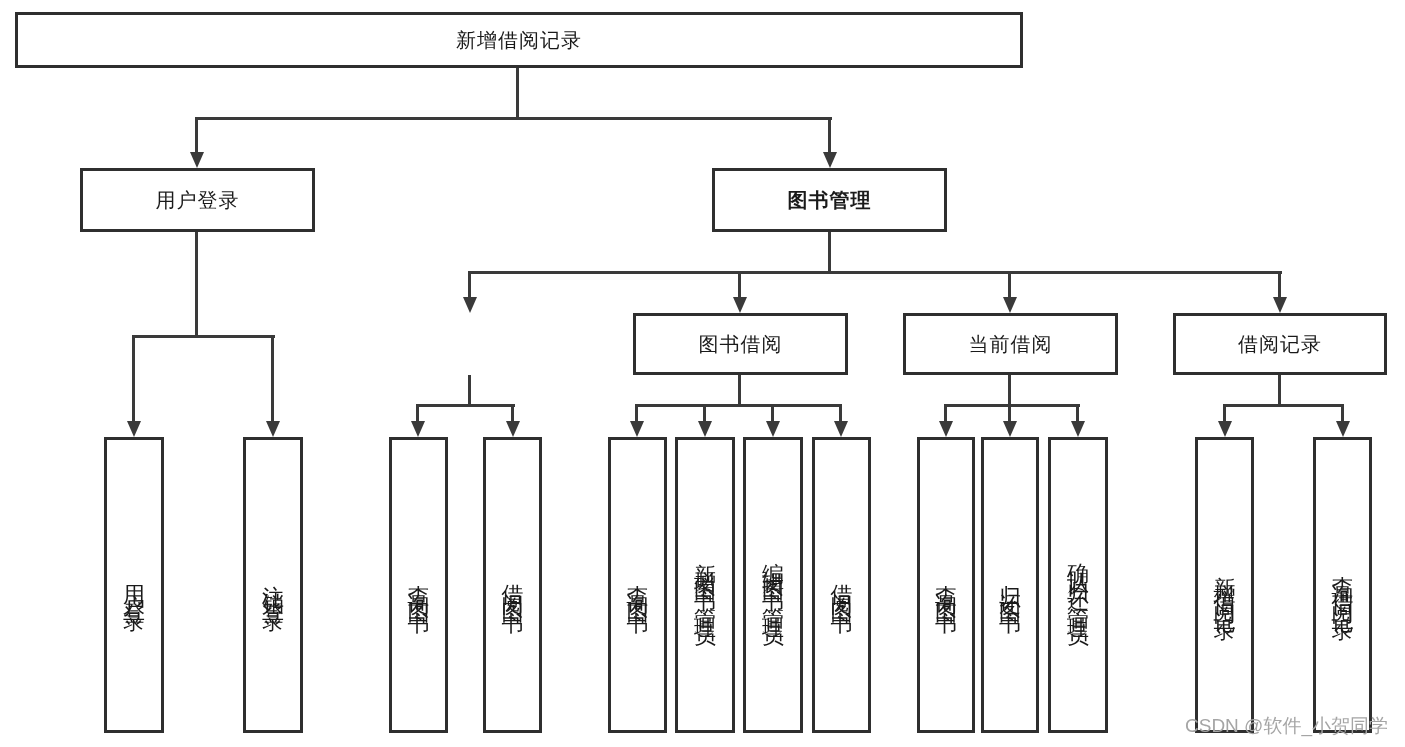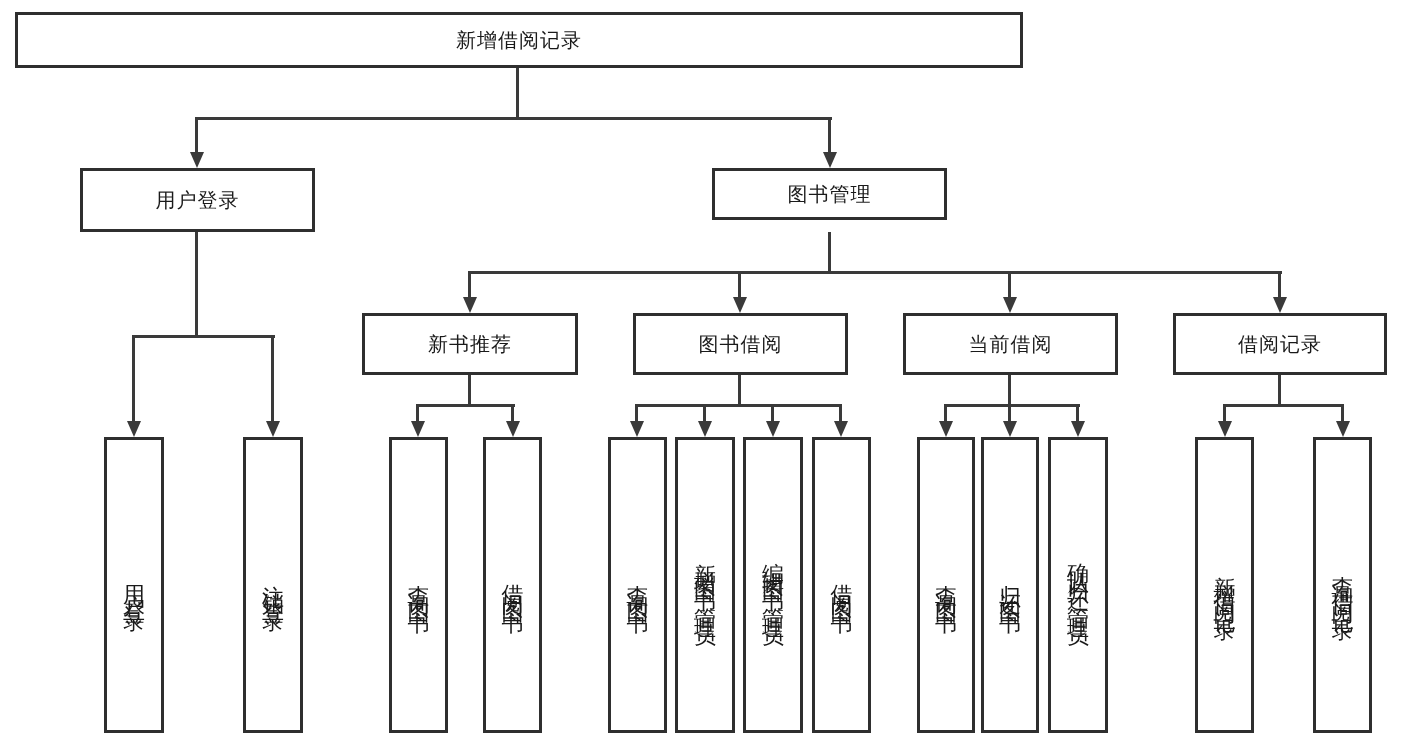--- a/index.html
+++ b/index.html
@@ -66,21 +66,21 @@
   <div class="vline" style="left:516px;top:68px;height:50px;"></div>
   <div class="hline" style="left:196px;top:117px;width:636px;"></div>
   <div class="vline" style="left:195px;top:117px;height:37px;"></div>
   <div class="arrow" style="left:190px;top:152px;"></div>
   <div class="vline" style="left:828px;top:117px;height:37px;"></div>
   <div class="arrow" style="left:823px;top:152px;"></div>
 
   <div class="node h-label" style="left:80px;top:168px;width:235px;height:64px;">
     <span>用户登录</span>
   </div>
-  <div class="node h-label" style="left:712px;top:168px;width:235px;height:52px;">
+  <div class="node h-label" style="left:712px;top:168px;width:235px;height:64px;font-weight:bold;">
     <span>图书管理</span>
   </div>
 
   <div class="vline" style="left:195px;top:232px;height:106px;"></div>
   <div class="hline" style="left:132px;top:335px;width:143px;"></div>
   <div class="vline" style="left:132px;top:335px;height:88px;"></div>
   <div class="arrow" style="left:127px;top:421px;"></div>
   <div class="vline" style="left:271px;top:335px;height:88px;"></div>
   <div class="arrow" style="left:266px;top:421px;"></div>
 
@@ -88,23 +88,20 @@
   <div class="hline" style="left:468px;top:271px;width:814px;"></div>
   <div class="vline" style="left:468px;top:271px;height:28px;"></div>
   <div class="arrow" style="left:463px;top:297px;"></div>
   <div class="vline" style="left:738px;top:271px;height:28px;"></div>
   <div class="arrow" style="left:733px;top:297px;"></div>
   <div class="vline" style="left:1008px;top:271px;height:28px;"></div>
   <div class="arrow" style="left:1003px;top:297px;"></div>
   <div class="vline" style="left:1278px;top:271px;height:28px;"></div>
   <div class="arrow" style="left:1273px;top:297px;"></div>
 
-  <div class="node h-label" style="left:362px;top:313px;width:216px;height:62px;">
-    <span>新书推荐</span>
-  </div>
   <div class="node h-label" style="left:903px;top:313px;width:215px;height:62px;">
     <span>当前借阅</span>
   </div>
   <div class="node h-label" style="left:633px;top:313px;width:215px;height:62px;">
     <span>图书借阅</span>
   </div>
   <div class="node h-label" style="left:1173px;top:313px;width:214px;height:62px;">
     <span>借阅记录</span>
   </div>
 
@@ -179,14 +176,15 @@
     <span class="vtext">确认归还（管理员）</span>
   </div>
 
   <div class="node leaf" style="left:1195px;top:437px;width:59px;height:296px;">
     <span class="vtext">新增借阅记录</span>
   </div>
   <div class="node leaf" style="left:1313px;top:437px;width:59px;height:296px;">
     <span class="vtext">查询借阅记录</span>
   </div>
 
+  <div class="watermark">CSDN @软件_小贺同学</div>
 
 </div>
 
 </body></html>

